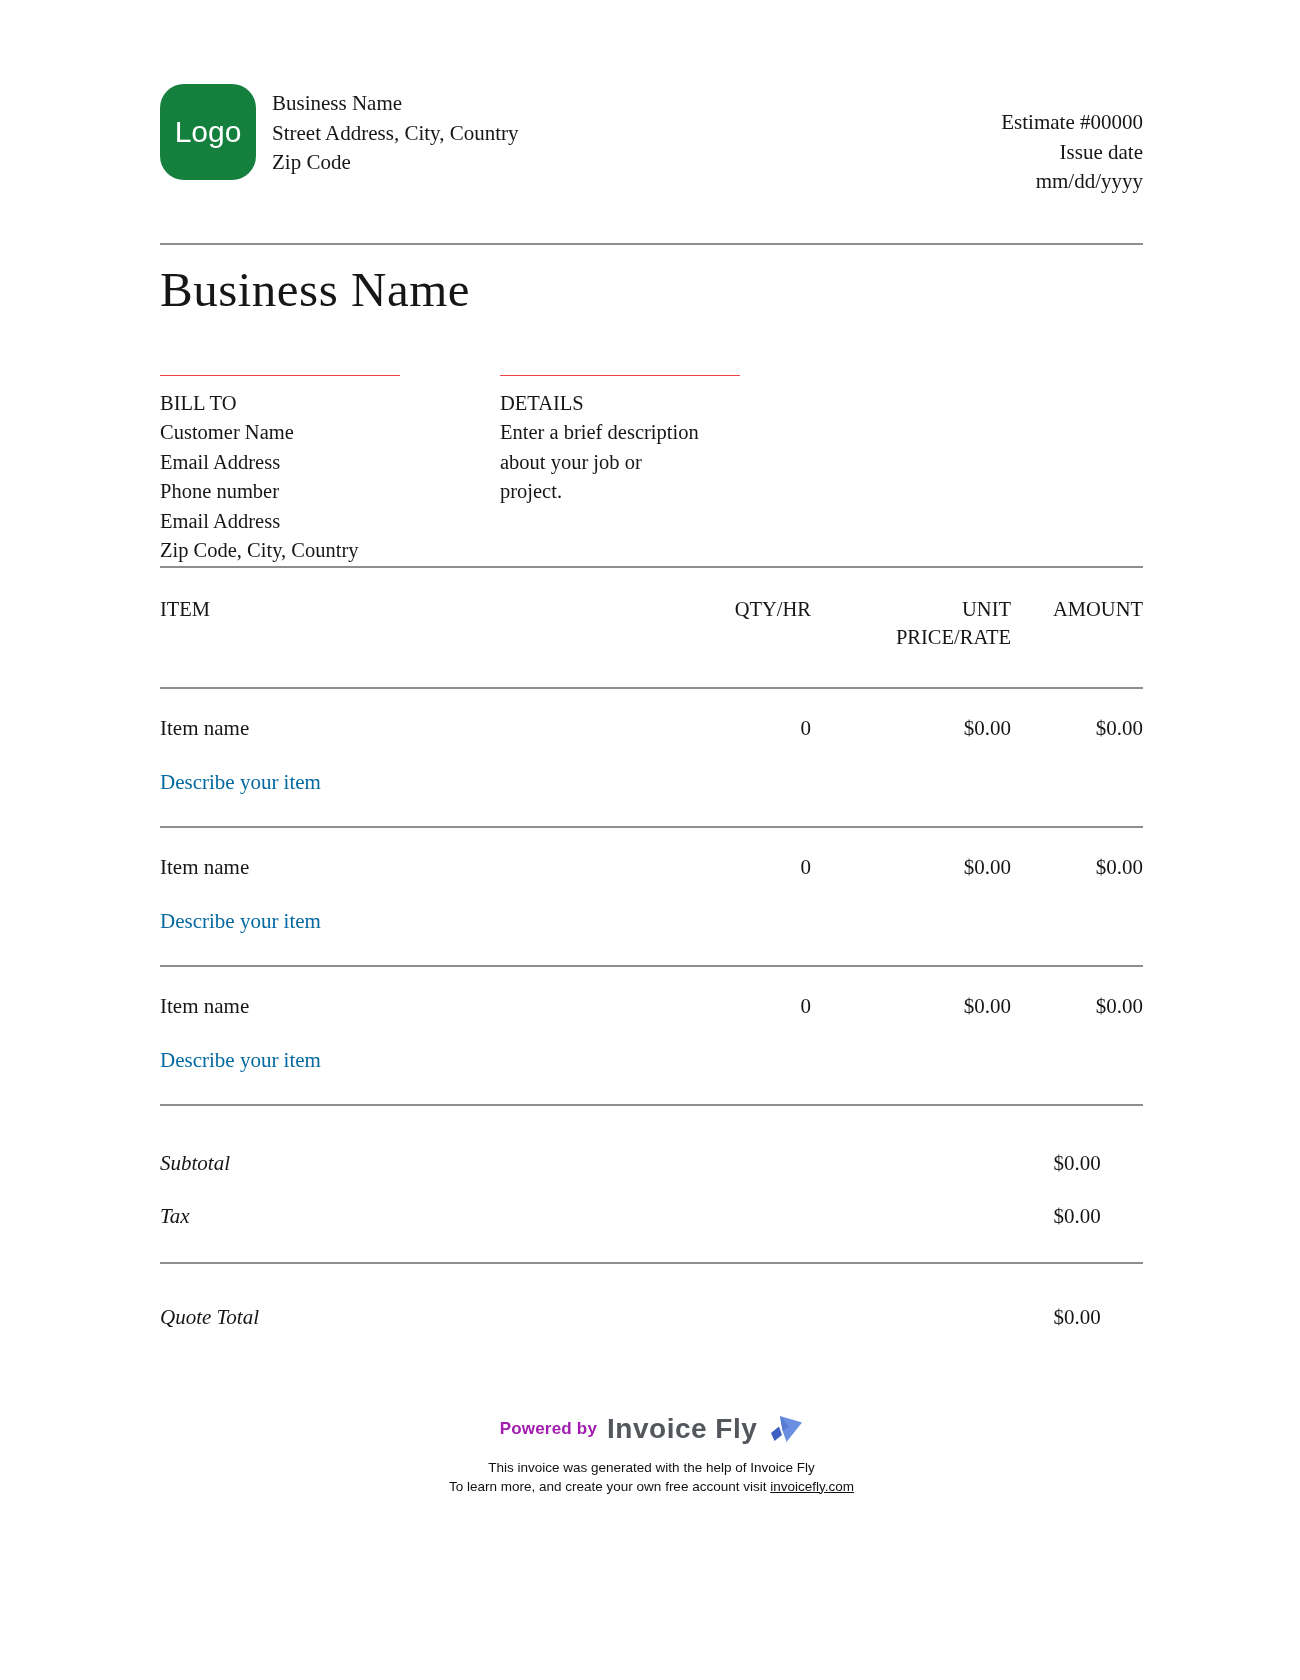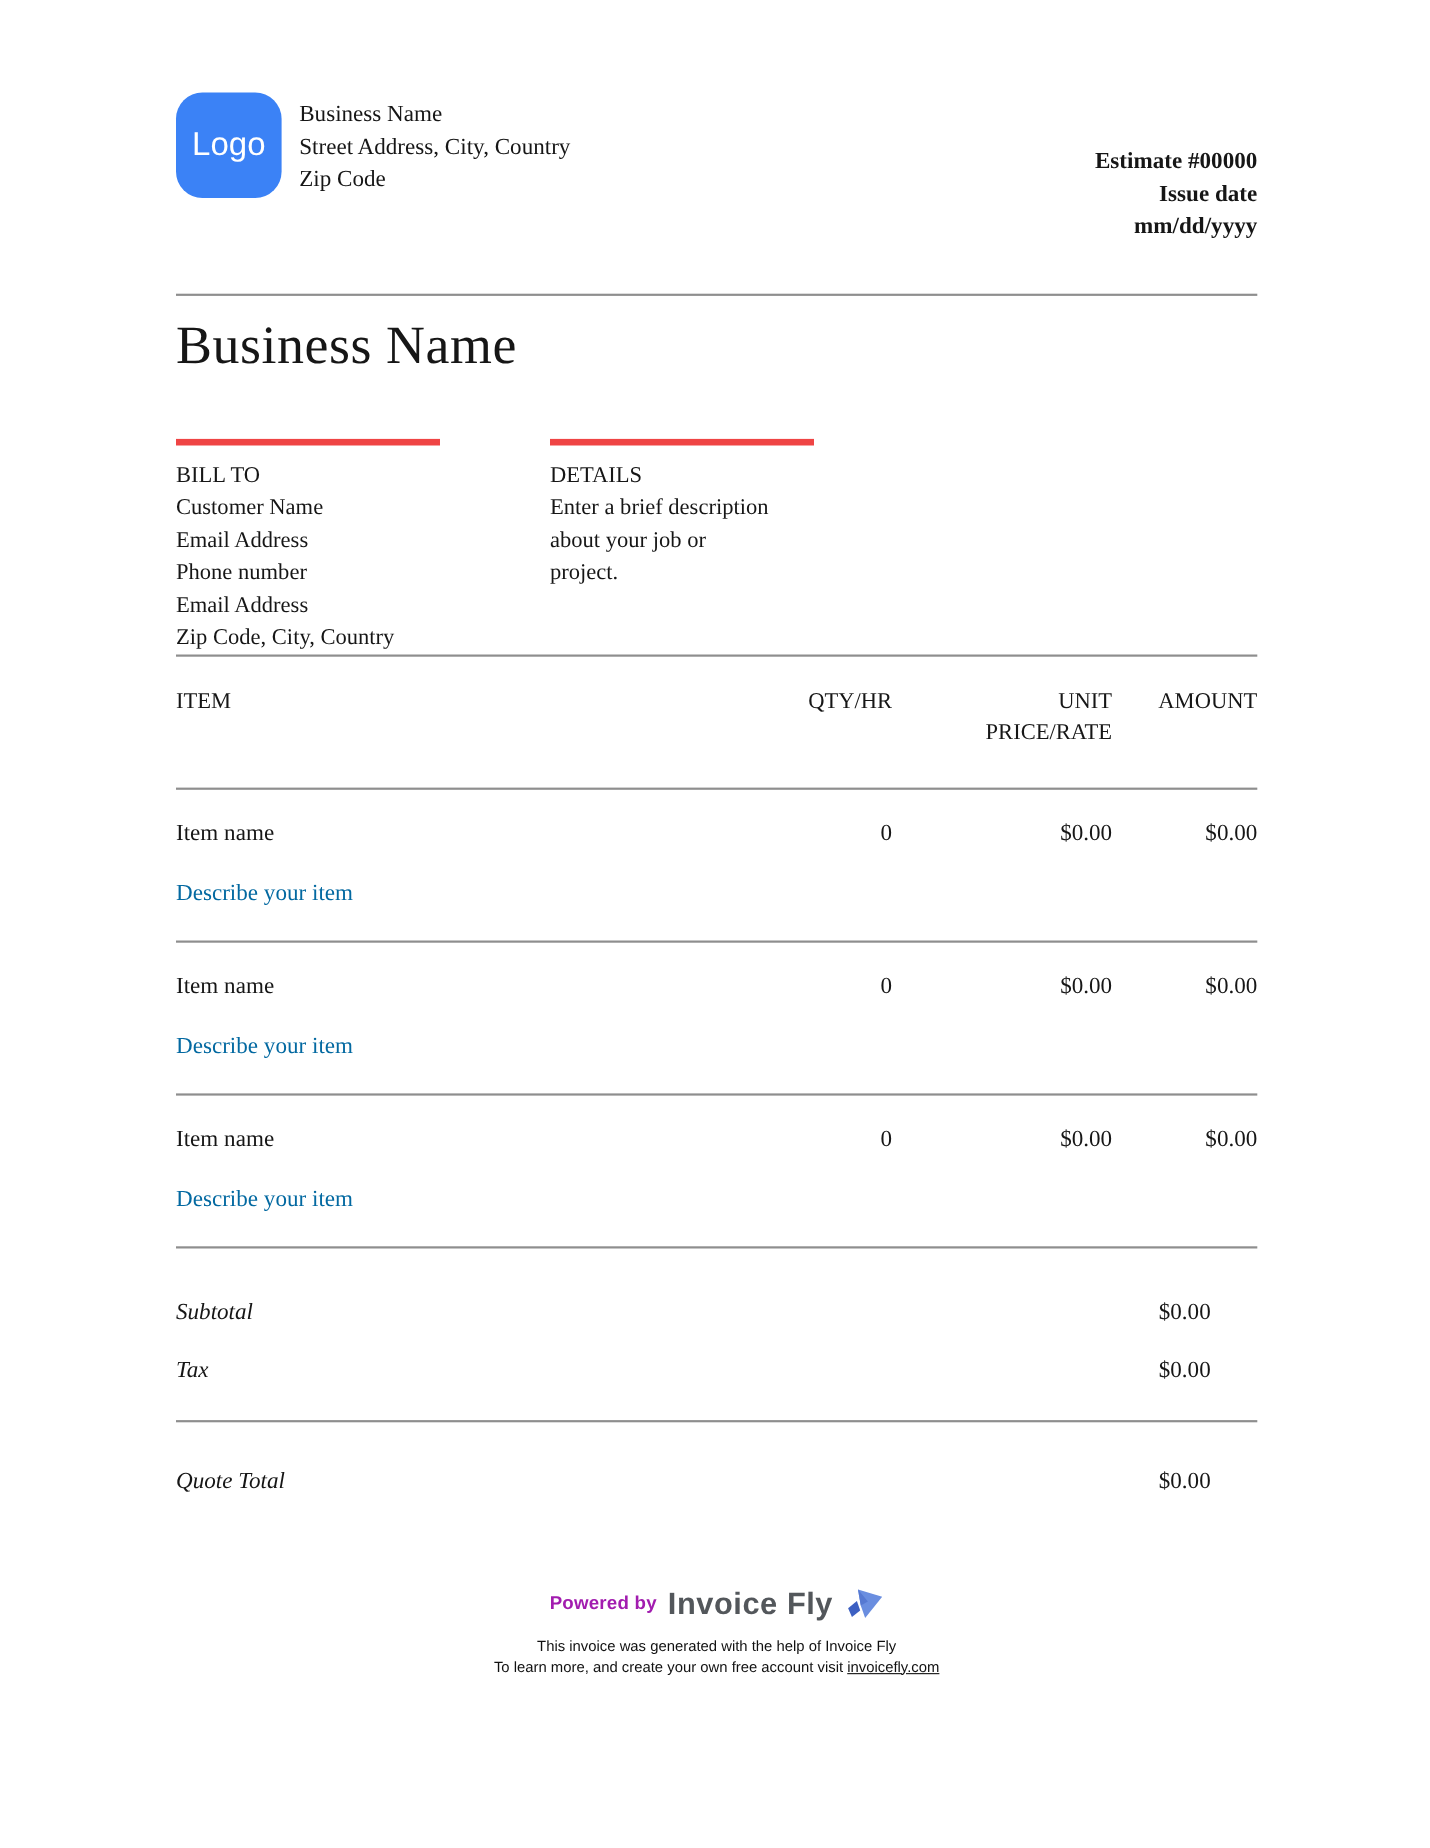--- a/index.html
+++ b/index.html
@@ -26,38 +26,38 @@
   .logo-box {
     width: 96px; height: 96px;
     border-radius: 24px;
     display: flex; align-items: center; justify-content: center;
     font-family: "Liberation Sans", sans-serif;
     font-size: 30px; font-weight: 500; color: #ffffff;
     flex: 0 0 auto;
   }
   .biz-info { margin-left: 16px; margin-top: 5px; }
   .biz-info div { font-size: 21px; line-height: 29.5px; white-space: nowrap; }
-  .top-right { text-align: right; margin-top: 48px; font-weight: bold; }
+  .top-right { text-align: right; margin-top: 24px; }
   .top-right div { font-size: 21px; line-height: 29.5px; white-space: nowrap; }
 
   .rule { border: none; border-top: 2px solid #8E8E8E; height: 0; }
   .rule-header { margin-top: 46px; }
 
   
   .doc-title {
     font-size: 49px;
     font-weight: 400;
     line-height: 58px;
     margin-top: 16px;
     letter-spacing: 0.5px;
   }
 
   
   .cols { display: flex; margin-top: 56px; }
-  .col { width: 240px; border-top: 6px solid #ef4444; padding-top: 13px; }
+  .col { width: 240px; border-top: 1px solid #ef4444; padding-top: 13px; }
   .col + .col { margin-left: 100px; }
   .col div { font-size: 20.5px; line-height: 29.5px; white-space: nowrap; }
 
   
   .table { }
   .grid-row {
     display: grid;
     grid-template-columns: 473px 178px 200px 132px;
     align-items: start;
   }
@@ -98,21 +98,21 @@
   .fineprint-first { margin-top: 15px; }
   .fineprint a { color: #111111; }
 </style>
 </head>
 <body>
 
 <div class="page">
 
   <header class="top">
     <div class="top-left">
-      <div class="logo-box" style="background:#3b82f6">
+      <div class="logo-box" style="background:#15803d">
         <span>Logo</span>
       </div>
       <div class="biz-info">
         <div>Business Name</div>
         <div>Street Address, City, Country</div>
         <div>Zip Code</div>
       </div>
     </div>
     <div class="top-right">
       <div>Estimate #00000</div>

